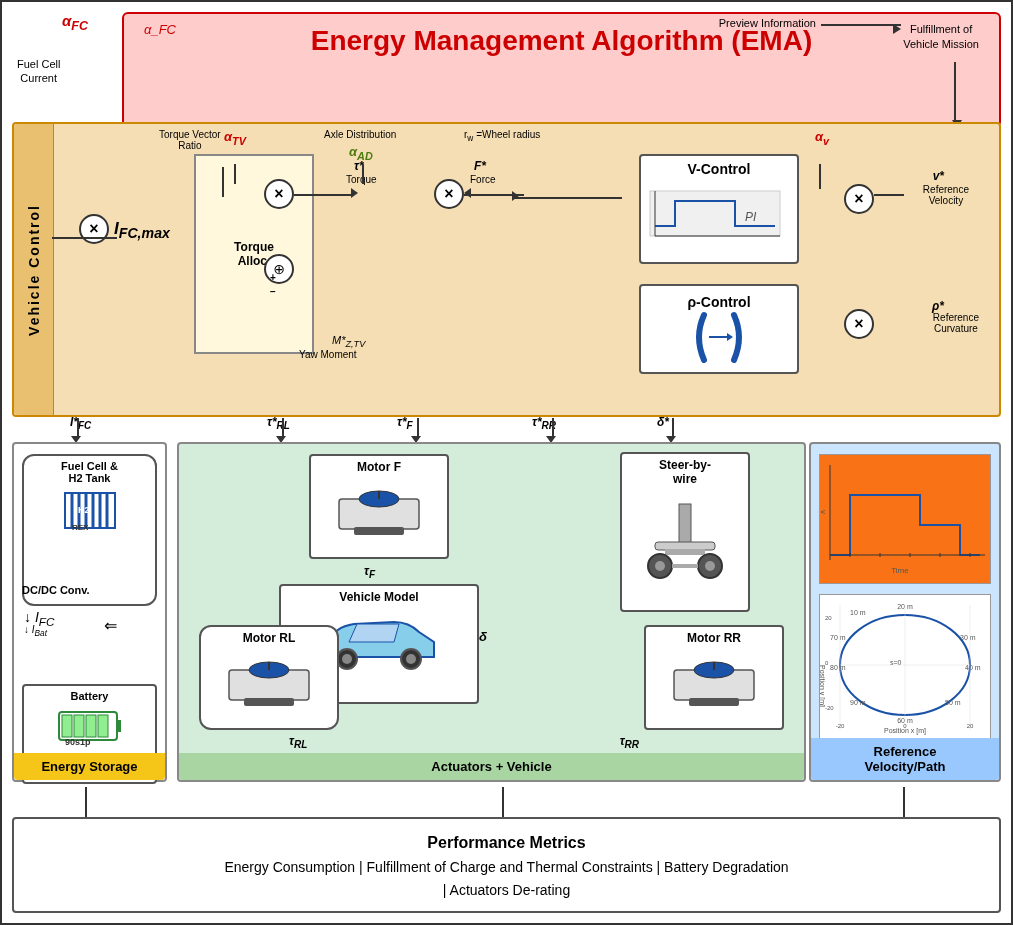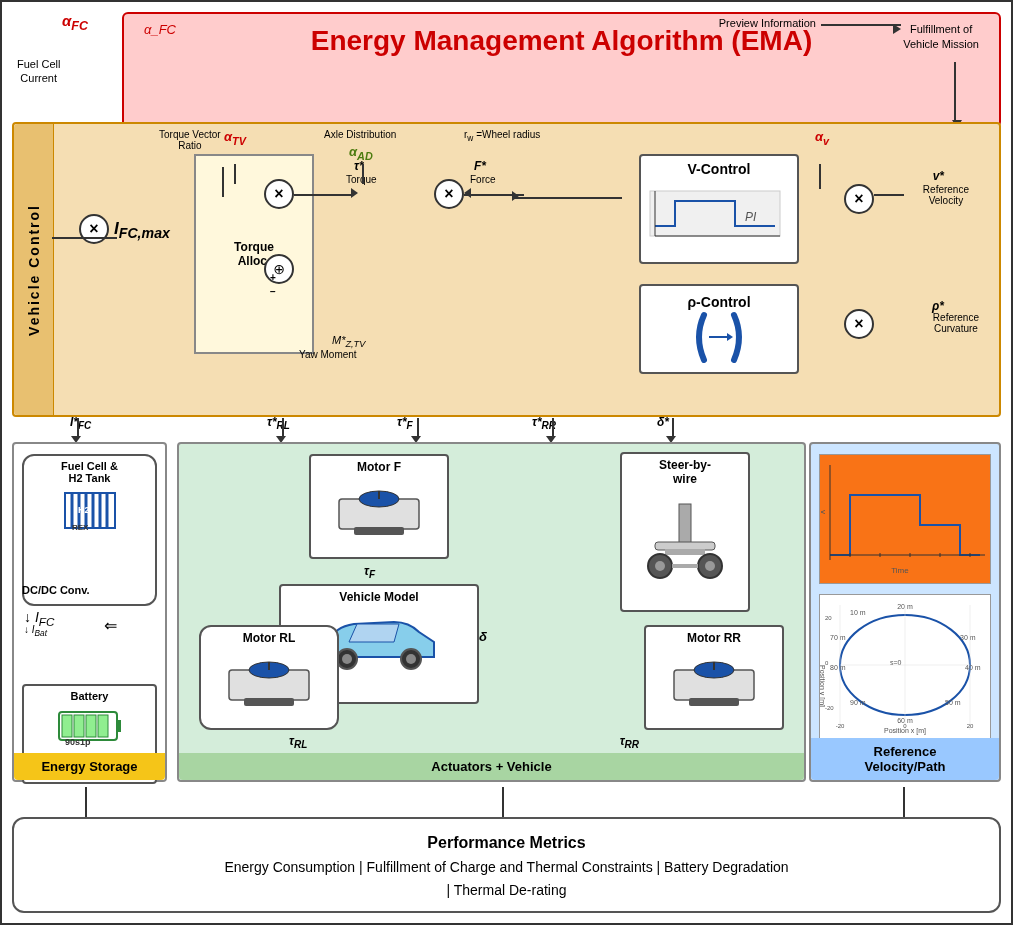--- a/index.html
+++ b/index.html
@@ -531,24 +531,24 @@
   <div style="position:absolute; top:785px; left:83px; width:2px; height:40px; background:#333;"></div>
   <div style="position:absolute; top:823px; left:77px; border-top:7px solid #333; border-left:5px solid transparent; border-right:5px solid transparent;"></div>
 
   <div style="position:absolute; top:785px; left:500px; width:2px; height:40px; background:#333;"></div>
   <div style="position:absolute; top:823px; left:494px; border-top:7px solid #333; border-left:5px solid transparent; border-right:5px solid transparent;"></div>
 
   <div style="position:absolute; top:785px; right:106px; width:2px; height:40px; background:#333;"></div>
   <div style="position:absolute; top:823px; right:112px; border-top:7px solid #333; border-left:5px solid transparent; border-right:5px solid transparent;"></div>
 
   <div class="performance-section">
-    <div style="border:2px solid #555; padding:15px 10px 10px 10px; border-radius:12px; background:#fff;">
+    <div style="border:2px solid #555; padding:15px 10px 10px 10px; border-radius:4px; background:#fff;">
       <div class="performance-title">Performance Metrics</div>
       <div class="performance-metrics">Energy Consumption  |  Fulfillment of Charge and Thermal Constraints  |  Battery Degradation</div>
-      <div class="performance-metrics">|  Thermal De-rating</div>
+      <div class="performance-metrics">|  Actuators De-rating</div>
     </div>
   </div>
 
   <div style="position:absolute; top:165px; left:220px; width:2px; height:30px; background:#333;"></div>
 
   <div style="position:absolute; top:235px; left:50px; width:65px; height:2px; background:#333;"></div>
 
   <div style="position:absolute; top:195px; left:510px; width:110px; height:2px; background:#333;"></div>
   <div style="position:absolute; top:189px; left:510px; border-left:7px solid #333; border-top:5px solid transparent; border-bottom:5px solid transparent;"></div>
 

